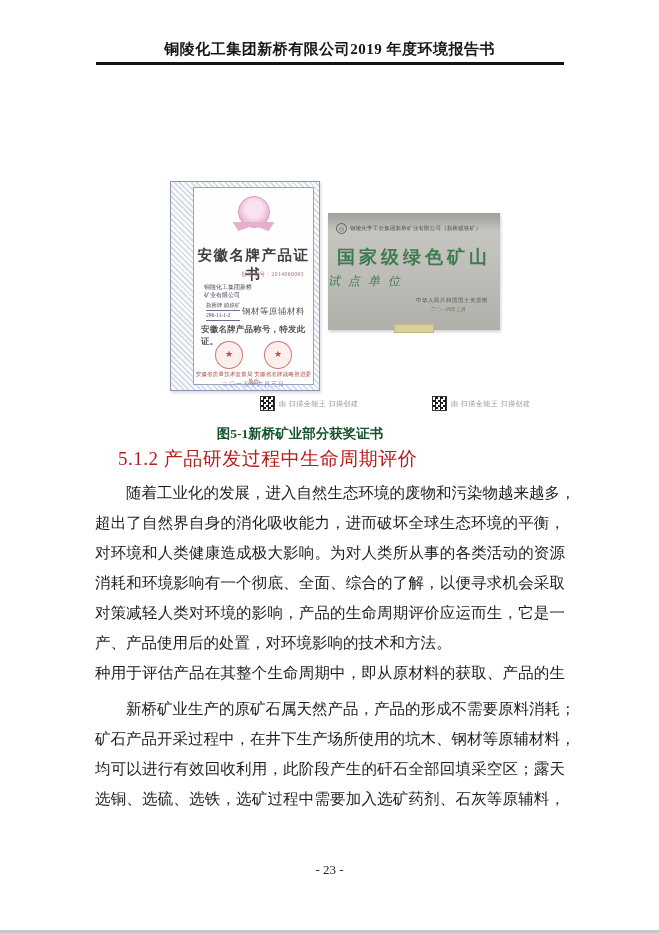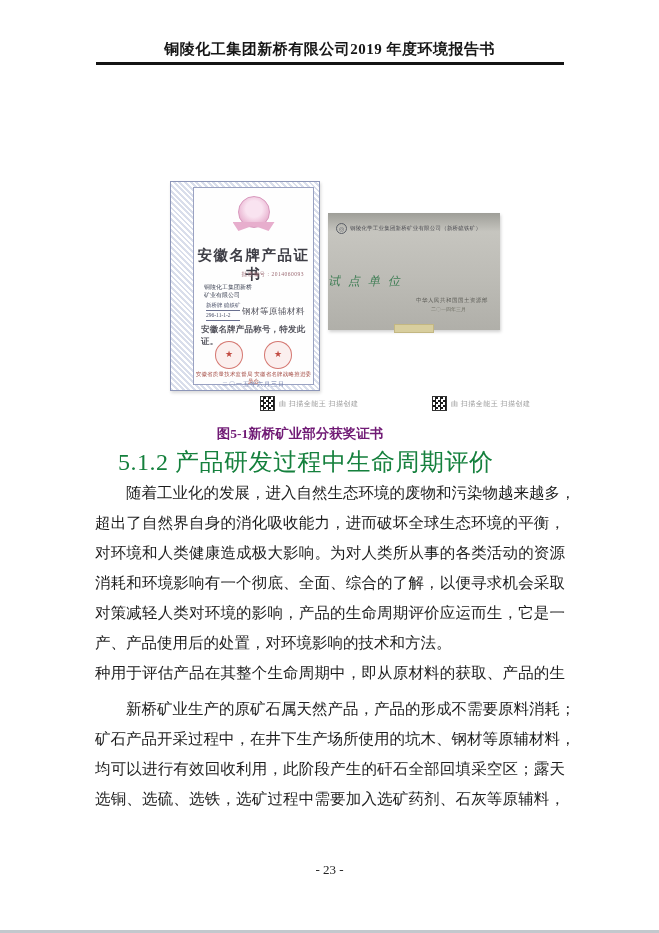--- a/index.html
+++ b/index.html
@@ -126,25 +126,25 @@
     border:1px solid #333;box-sizing:border-box;
   }
   .qr.q1{left:260px;top:224px;} .qr.q2{left:432px;top:224px;}
   .scan-note{
     position:absolute;top:227px;font-size:7px;color:#9a9a9a;letter-spacing:.5px;white-space:nowrap;
   }
   .scan-note.n1{left:279px;} .scan-note.n2{left:451px;}
   
   .figure-caption{
     position:absolute;top:425px;left:0;width:600px;text-align:center;
-    font-size:13.5px;font-weight:bold;color:#701a75;
+    font-size:13.5px;font-weight:bold;color:#14532d;
   }
   .section-heading{
     position:absolute;top:446px;left:118px;
-    font-size:24px;color:#15803d;letter-spacing:.5px;font-family:Liberation Serif, serif;
+    font-size:19px;color:#b91c1c;letter-spacing:.5px;font-family:Liberation Serif, serif;
   }
   .page-footer{
     position:absolute;top:862px;left:0;width:659px;text-align:center;
     font-size:13px;color:#222;
   }
   .bottom-edge{
     position:absolute;left:0;right:0;bottom:0;height:3px;background:#c3c8cd;
   }
 </style>
 </head>
@@ -182,20 +182,21 @@
         </div>
         <div class="cert-date">二〇一五年六月三日</div>
       </div>
     </div>
 
     <div class="cert-right">
       <div class="plaque-org">
         <div class="plaque-logo">◎</div>
         <div class="plaque-org-text">铜陵化学工业集团新桥矿业有限公司（新桥硫铁矿）</div>
       </div>
+      <div class="plaque-title">国家级绿色矿山</div>
       <div class="plaque-subtitle">试点单位</div>
       <div class="plaque-issuer">中华人民共和国国土资源部</div>
       <div class="plaque-date">二〇一四年三月</div>
       <div class="plaque-tag"></div>
     </div>
 
     <div class="qr q1"></div>
     <div class="scan-note n1">由 扫描全能王 扫描创建</div>
     <div class="qr q2"></div>
     <div class="scan-note n2">由 扫描全能王 扫描创建</div>

